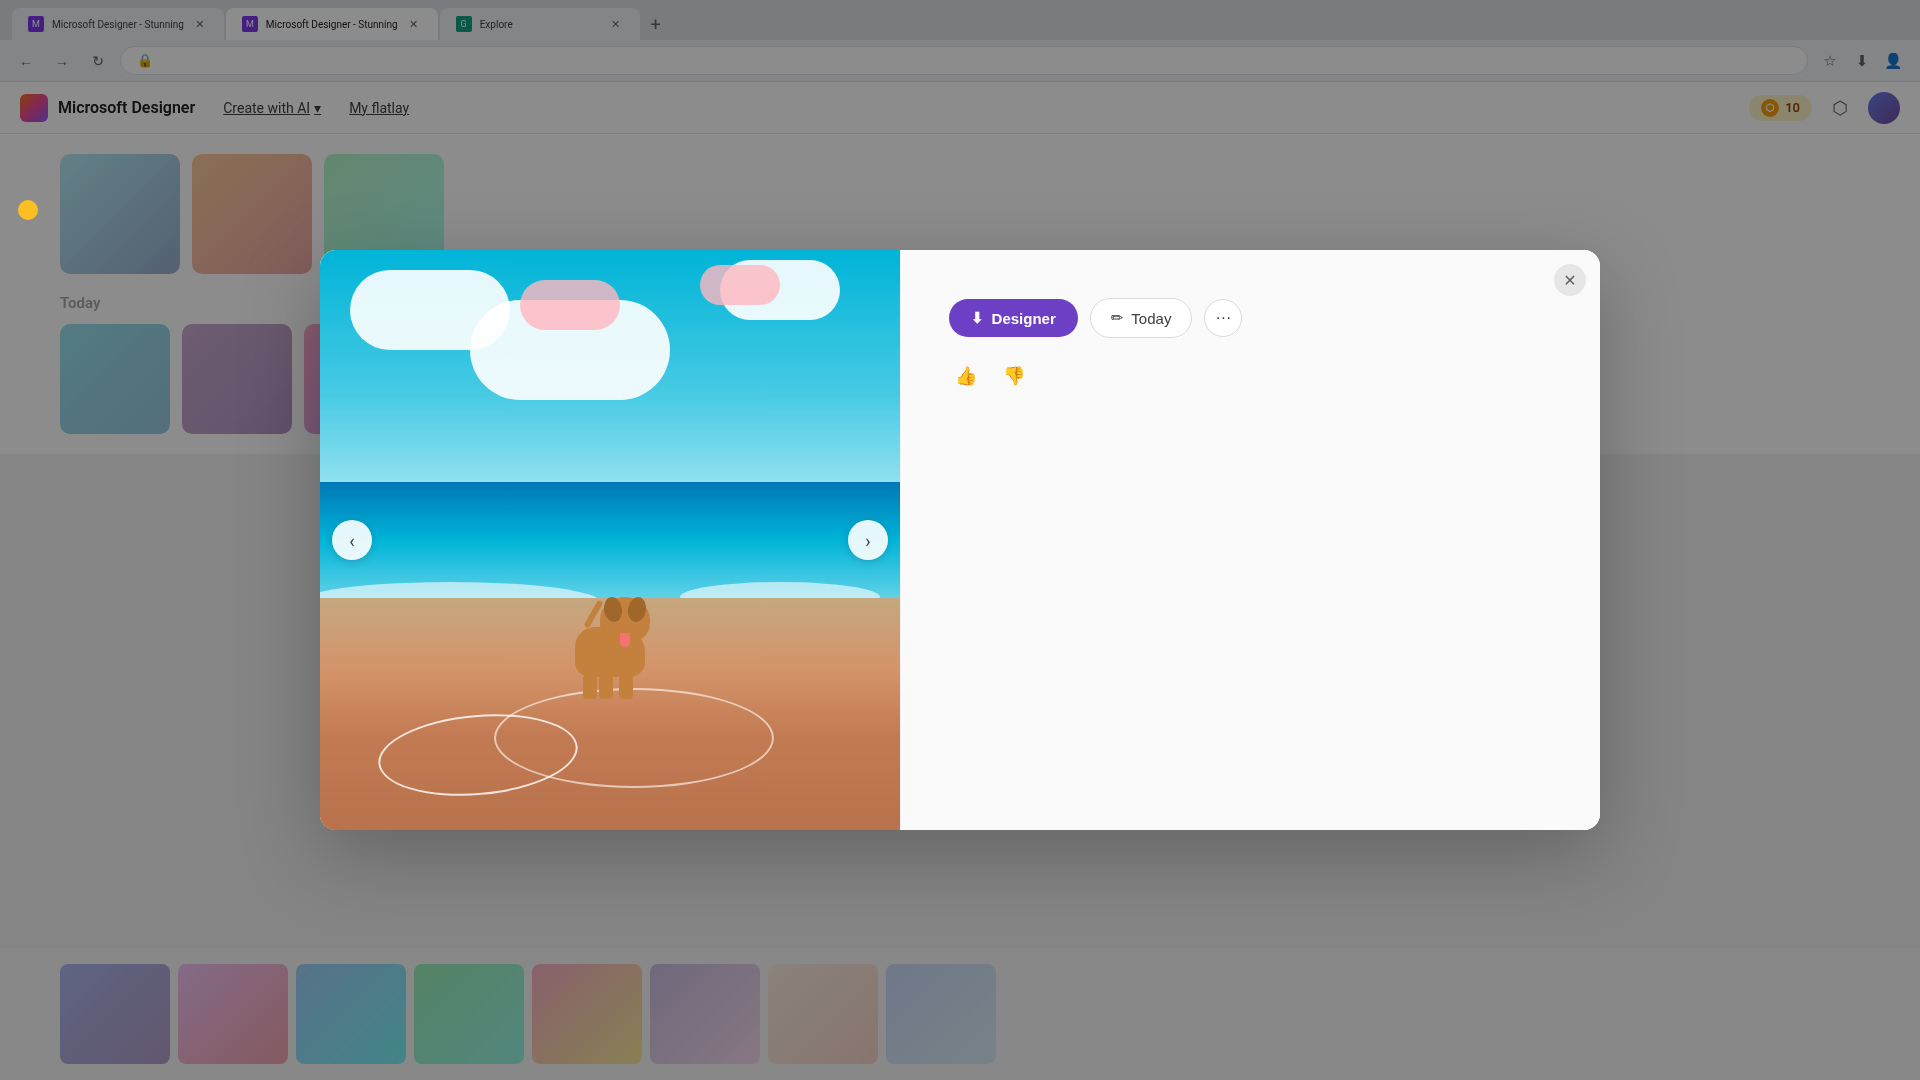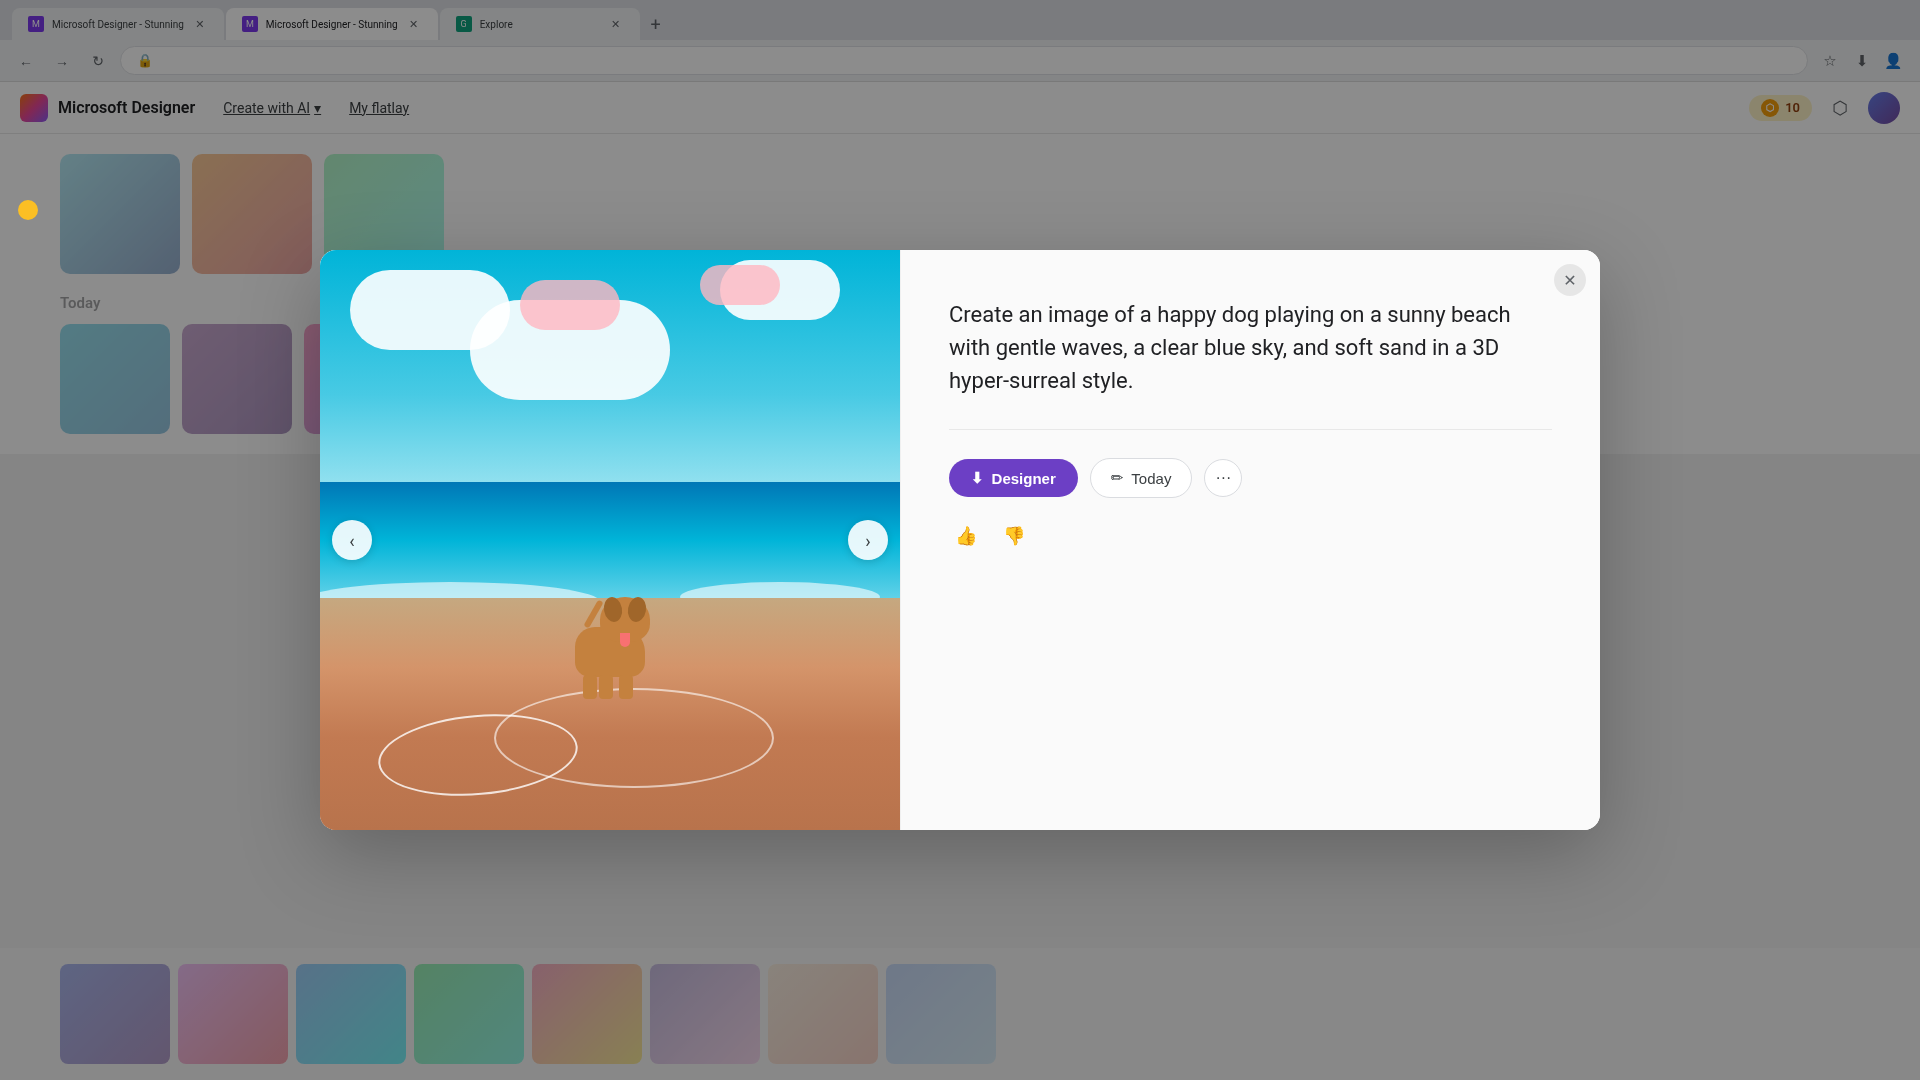--- a/index.html
+++ b/index.html
@@ -729,21 +729,20 @@
 
       <div class="nav-arrow nav-arrow-left">
         <span>‹</span>
       </div>
       <div class="nav-arrow nav-arrow-right">
         <span>›</span>
       </div>
     </div>
 
     <div class="modal-info-section">
-      <p class="image-description">Create an image of a happy dog playing on a sunny beach with gentle waves, a clear blue sky, and soft sand in a 3D hyper-surreal style.</p>
 
       <div class="action-buttons">
         <button class="btn-download">
           <span>⬇</span>
           <span>Designer</span>
         </button>
         <button class="btn-edit">
           <span>✏</span>
           <span>Today</span>
         </button>

